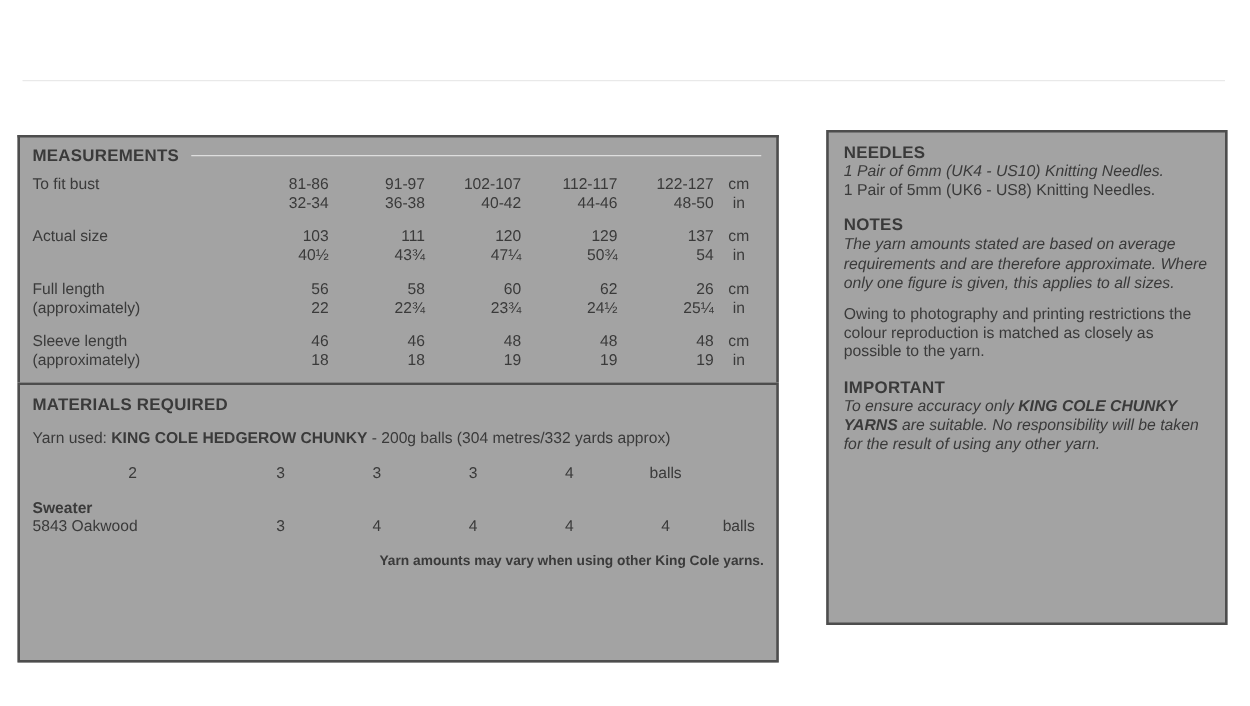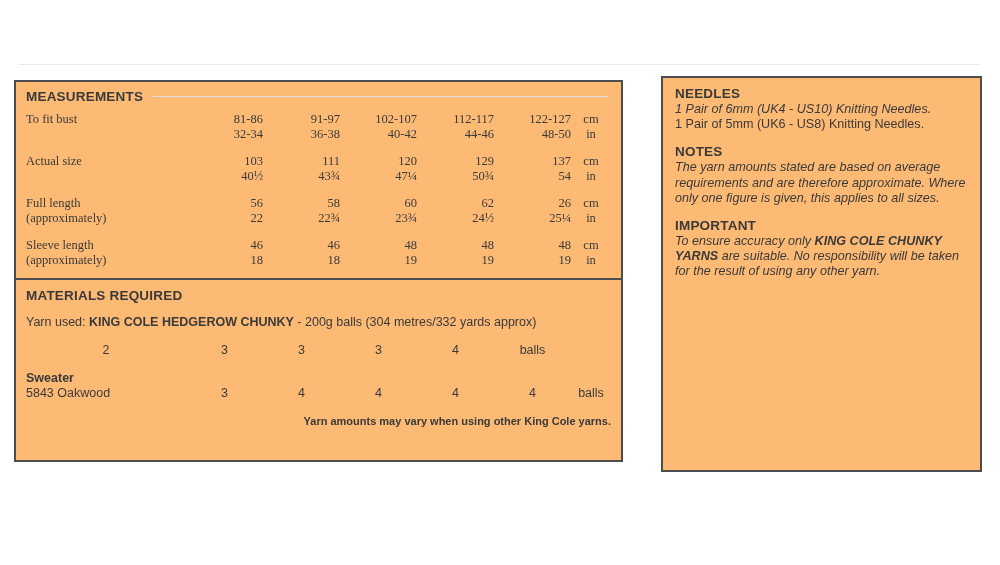--- a/index.html
+++ b/index.html
@@ -11,31 +11,32 @@
     position:relative;
     -webkit-font-smoothing:antialiased;
   }
   .faint-top-line{
     position:absolute;left:18px;top:64px;width:962px;height:1px;
     background:#e9e9e9;
   }
   .box{
     position:absolute;box-sizing:border-box;
     border:2px solid #4d4d4d;
-    background:#fdba74;
+    background:#a3a3a3;
+    margin-top:28px;
   }
   #measurements-box{left:14px;top:80px;width:609px;height:198px;border-bottom:none;padding:7px 10px 0 10px;}
-  #materials-box{left:14px;top:278px;width:609px;height:184px;padding:8px 10px 0 10px;}
+  #materials-box{left:14px;top:278px;width:609px;height:224px;padding:8px 10px 0 10px;}
   #right-box{left:661px;top:76px;width:321px;height:396px;padding:8px 12px 0 12px;}
 
   .section-title{font-weight:700;font-size:13.5px;letter-spacing:.2px;display:flex;align-items:center;}
   .title-rule{flex:1;height:1px;background:#dedede;margin-left:10px;margin-right:2px;}
 
   
-  .m-table{margin-top:8px;font-family:Liberation Serif, serif;}
+  .m-table{margin-top:8px;}
   .m-row{
     display:grid;
     grid-template-columns:160px 77px 77px 77px 77px 77px 40px;
     margin-bottom:13px;
     font-size:12.5px;line-height:14.5px;
   }
   .m-row:last-child{margin-bottom:0;}
   .m-label span{display:block;}
   .m-cell{text-align:right;}
   .m-cell span{display:block;}
@@ -239,18 +240,19 @@
   <div class="mat-note">Yarn amounts may vary when using other King Cole yarns.</div>
 </div>
 
 <div class="box" id="right-box">
   <div class="r-title">NEEDLES</div>
   <p class="r-text r-gap-s">1 Pair of 6mm (UK4 - US10) Knitting Needles.</p>
   <p class="r-text">1 Pair of 5mm (UK6 - US8) Knitting Needles.</p>
 
   <div class="r-title r-gap-m">NOTES</div>
   <p class="r-text r-gap-s">The yarn amounts stated are based on average requirements and are therefore approximate. Where only one figure is given, this applies to all sizes.</p>
+  <p class="r-text r-gap-p">Owing to photography and printing restrictions the colour reproduction is matched as closely as possible to the yarn.</p>
 
   <div class="r-title r-gap-m">IMPORTANT</div>
   <p class="r-text r-gap-s">
     <span>To ensure accuracy only </span><span class="bold">KING COLE CHUNKY YARNS</span><span> are suitable. No responsibility will be taken for the result of using any other yarn.</span>
   </p>
 </div>
 
 </body></html>

